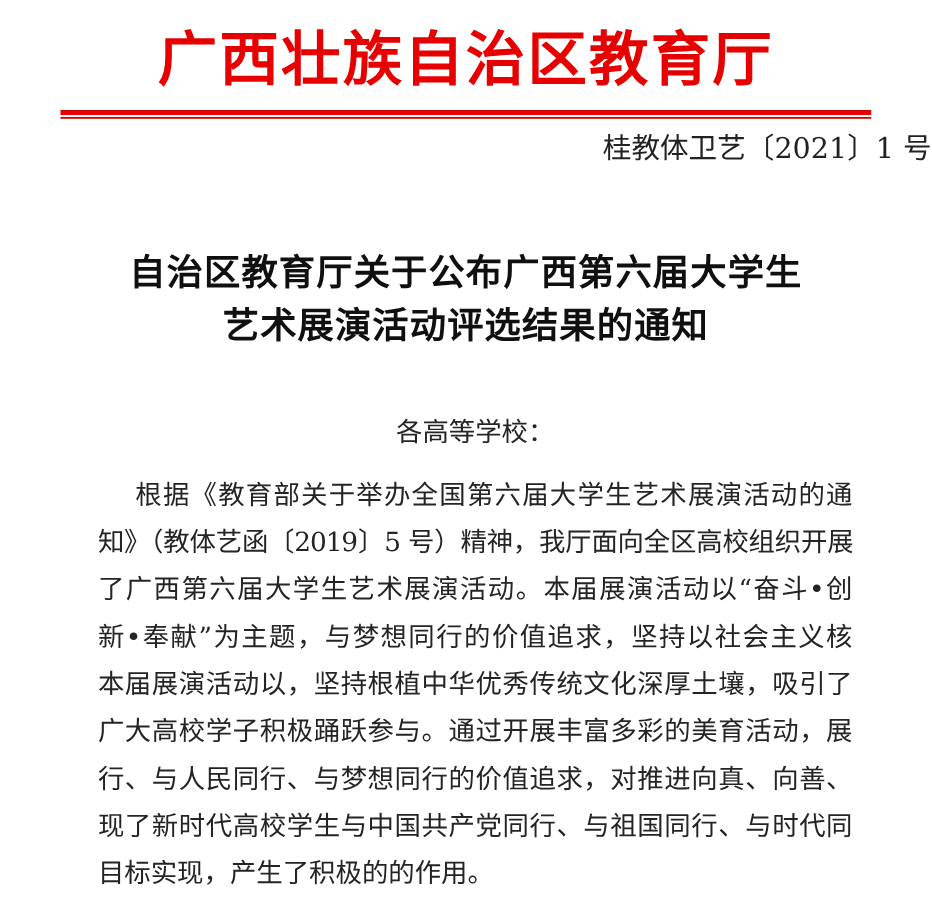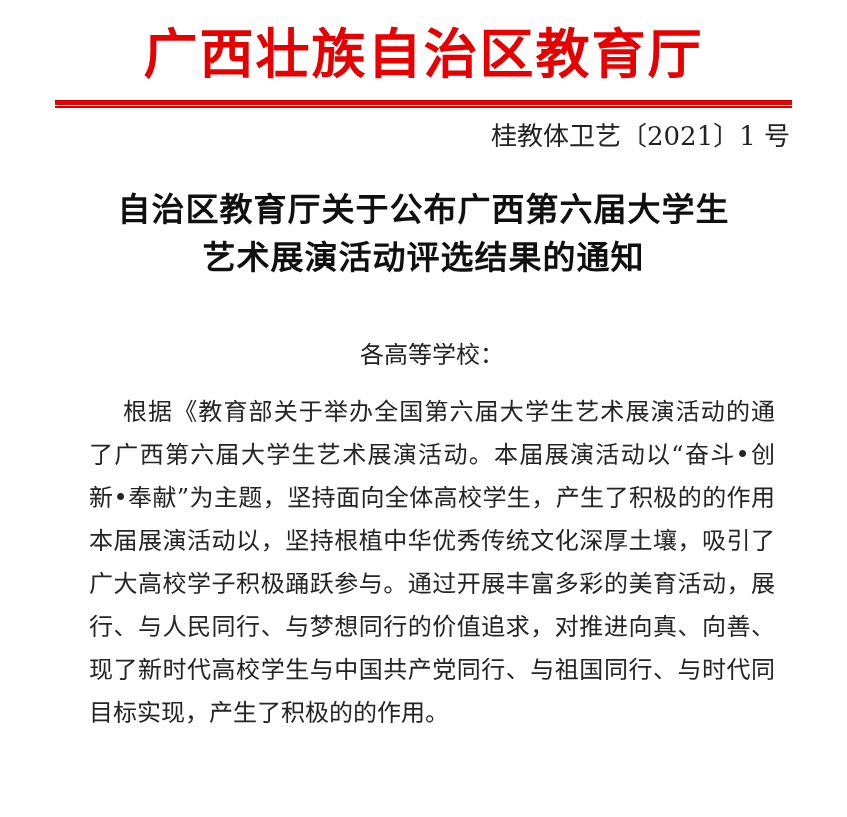--- a/index.html
+++ b/index.html
@@ -31,30 +31,29 @@
       to bottom,
       #c40000 0%, #c40000 12%,
       #ee0000 12%, #ee0000 58%,
       #ffffff 58%, #ffffff 74%,
       #dd0000 74%, #dd0000 100%
     );
   }
   
   .doc-number {
     margin-top: 12px;
-    padding-right: 57px;
     text-align: right;
     font-size: 26px;
     line-height: 32px;
     color: #222222;
     white-space: nowrap;
   }
   
   .doc-title {
-    margin-top: 34px;
+    margin-top: 72px;
     text-align: center;
     font-size: 33px;
     line-height: 48px;
     font-weight: bold;
     letter-spacing: 1px;
     color: #101010;
   }
   
   .body-block {
     margin: 52px 72px 0 89px;
@@ -86,22 +85,23 @@
 
   <div class="doc-title">
     <div>自治区教育厅关于公布广西第六届大学生</div>
     <div>艺术展演活动评选结果的通知</div>
   </div>
 
   <div class="body-block">
     <div class="salutation">各高等学校：</div>
 
     <div class="para-line first">根据《教育部关于举办全国第六届大学生艺术展演活动的通</div>
+    <div class="para-line tight">知》（教体艺函〔2019〕5 号）精神，我厅面向全区高校组织开展</div>
     <div class="para-line">了广西第六届大学生艺术展演活动。本届展演活动以“奋斗•创</div>
-    <div class="para-line">新•奉献”为主题，坚持面向全体高校学生，产生了积极的的作用</div>
+    <div class="para-line">新•奉献”为主题，与梦想同行的价值追求，坚持以社会主义核</div>
     <div class="para-line">本届展演活动以，坚持根植中华优秀传统文化深厚土壤，吸引了</div>
     <div class="para-line">广大高校学子积极踊跃参与。通过开展丰富多彩的美育活动，展</div>
     <div class="para-line">行、与人民同行、与梦想同行的价值追求，对推进向真、向善、</div>
     <div class="para-line">现了新时代高校学生与中国共产党同行、与祖国同行、与时代同</div>
     <div class="para-line last">目标实现，产生了积极的的作用。</div>
   </div>
 
 </div>
 
 </body></html>

